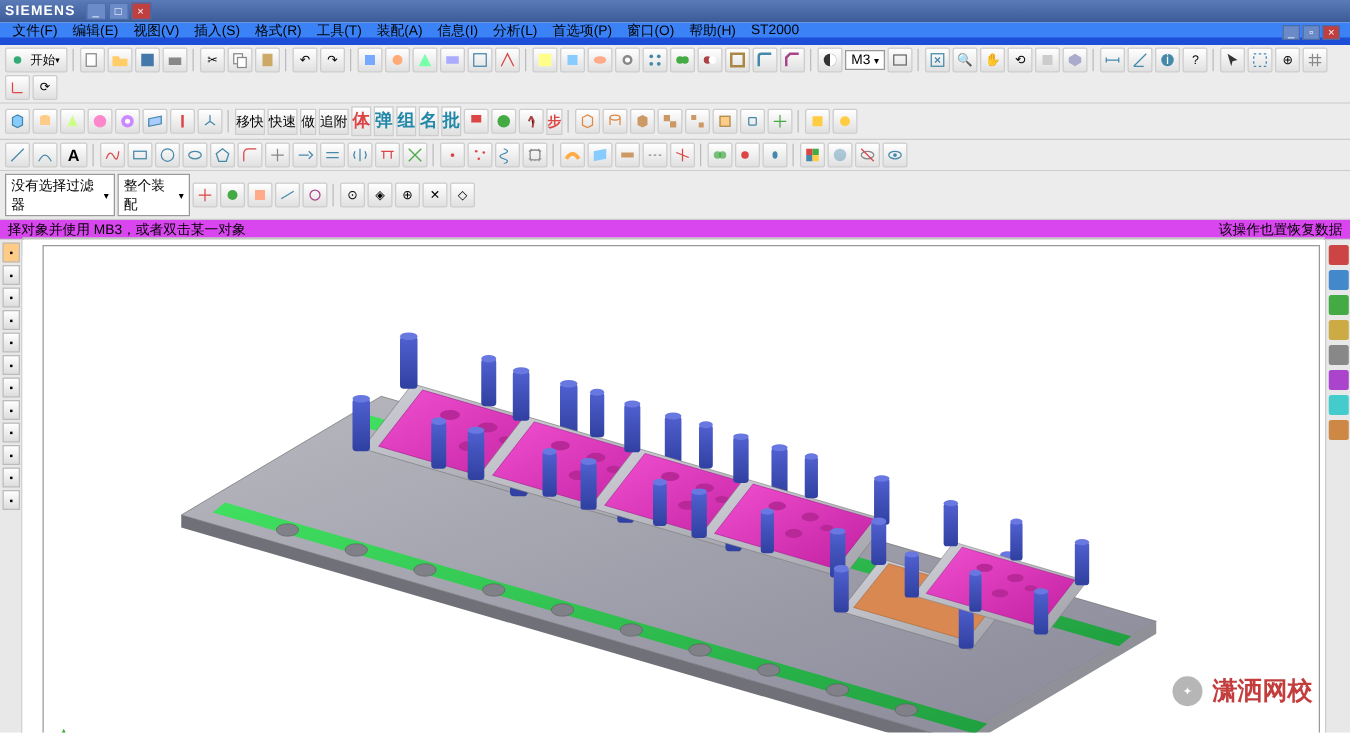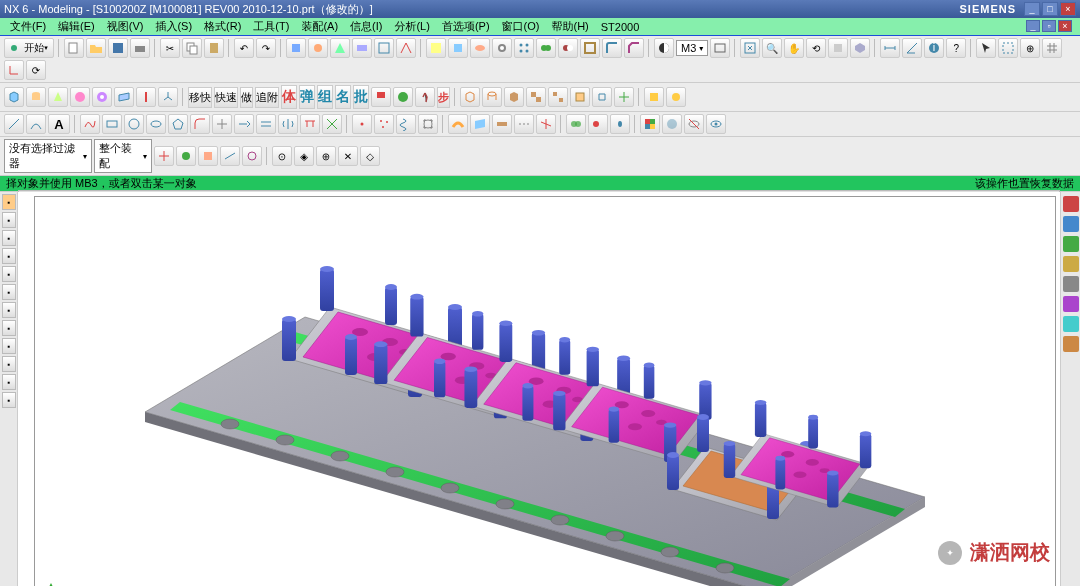--- a/index.html
+++ b/index.html
@@ -3,53 +3,52 @@
 <meta charset="utf-8">
 <style>
 *{margin:0;padding:0;box-sizing:border-box;font-family:"SimSun",Arial,sans-serif;font-size:11px}
 body{background:#fff;width:1080px;height:586px;overflow:hidden;position:relative}
 .titlebar{background:linear-gradient(#5a7ab8,#3a5a98);color:#fff;height:18px;display:flex;align-items:center;padding:0 4px;font-size:10px}
 .titlebar .title{flex:1}
 .titlebar .siemens{font-weight:bold;letter-spacing:1px;margin-right:8px}
 .winbtns{display:flex;gap:2px}
 .winbtn{width:16px;height:14px;background:#6a8ac8;border:1px solid #4a6aa8;display:flex;align-items:center;justify-content:center;color:#fff;font-size:9px}
 .winbtn.close{background:#c04040}
-.menubar{background:#86efac;height:18px;display:flex;align-items:center;padding:0 4px;border-bottom:1px solid #1d4ed8}
+.menubar{background:#3b82f6;height:18px;display:flex;align-items:center;padding:0 4px;border-bottom:6px solid #1d4ed8}
 .menubar span{padding:0 6px;cursor:pointer;font-size:11px}
 .submenu{position:absolute;right:8px;top:20px;display:flex;gap:2px}
 .submenu .winbtn{width:14px;height:12px}
 .toolbar{background:#ececec;padding:2px 4px;border-bottom:1px solid #ccc;display:flex;flex-wrap:wrap;gap:2px;align-items:center}
 .tbtn{width:20px;height:20px;border:1px solid #ccc;background:linear-gradient(#fff,#e0e0e0);display:flex;align-items:center;justify-content:center;border-radius:2px;cursor:pointer;font-size:10px}
 .tbtn svg{width:14px;height:14px}
 .tsep{width:2px;height:18px;border-left:1px solid #bbb;margin:0 2px}
 .toolbar2{background:#ececec;padding:2px 4px;border-bottom:1px solid #ccc;display:flex;gap:2px;align-items:center;flex-wrap:wrap}
 .txtbtn{padding:2px 0;border:1px solid #ccc;background:linear-gradient(#fff,#e0e0e0);font-size:11px;cursor:pointer}
 .dropdown{display:flex;align-items:center;border:1px solid #999;background:#fff;padding:1px 4px;font-size:10px}
 .dropdown::after{content:"▾";margin-left:3px;font-size:8px}
-.statusbar{background:#22c55e;height:16px;border-bottom:1px solid #ccc;display:flex;align-items:center;padding:0 6px;font-size:10px}
+.statusbar{background:#d946ef;height:16px;border-bottom:1px solid #ccc;display:flex;align-items:center;padding:0 6px;font-size:10px}
 .statusbar .left{flex:1}
 .workspace{position:relative;height:440px;display:flex}
 .leftpanel{width:18px;background:#e8e8e8;border-right:1px solid #ccc;display:flex;flex-direction:column;gap:2px;padding:2px}
 .leftpanel .vbtn{width:14px;height:16px;border:1px solid #bbb;background:linear-gradient(#fff,#ddd);font-size:8px;display:flex;align-items:center;justify-content:center}
 .rightpanel{width:20px;background:#e8e8e8;border-left:1px solid #ccc;display:flex;flex-direction:column;gap:4px;padding:4px 2px;position:absolute;right:0;top:0;height:100%}
 .rightpanel .rbtn{width:16px;height:16px;border-radius:2px}
 .viewport{flex:1;background:#fff;position:relative;overflow:hidden}
 .viewwin{position:absolute;left:16px;top:4px;right:24px;bottom:4px;border:1px solid #999;background:#fff}
 .triad{position:absolute;left:8px;bottom:8px}
 .scrollbar-h{position:absolute;left:18px;right:20px;height:14px;background:#e0e0e0;border:1px solid #bbb;top:-2px}
 .watermark{position:absolute;right:30px;bottom:20px;display:flex;align-items:center;gap:8px;opacity:0.85}
 .watermark .logo{width:24px;height:24px;border-radius:50%;background:#aaa;display:flex;align-items:center;justify-content:center;color:#fff;font-size:9px}
 .watermark .txt{font-size:20px;color:#b91c1c;font-weight:bold}
 .model{position:absolute;left:50%;top:50%;transform:translate(-50%,-50%)}
 </style>
 </head>
 <body>
 
 <div class="titlebar">
-  <span class="title">NX 6 - Modeling - [S100200Z  [M100081] REV00 2010-12-10.prt（修改的）]</span>
   <span class="siemens">SIEMENS</span>
   <div class="winbtns">
     <div class="winbtn">_</div>
     <div class="winbtn">□</div>
     <div class="winbtn close">×</div>
   </div>
 </div>
 
 <div class="menubar">
   <span>文件(F)</span>

